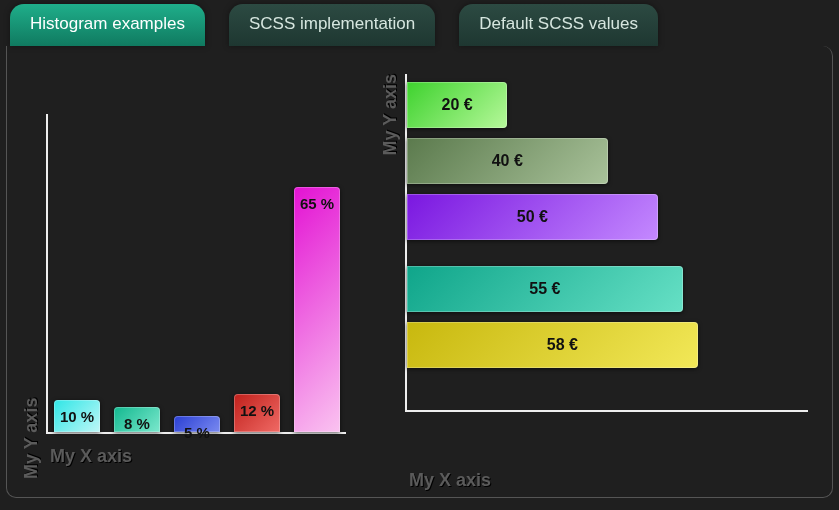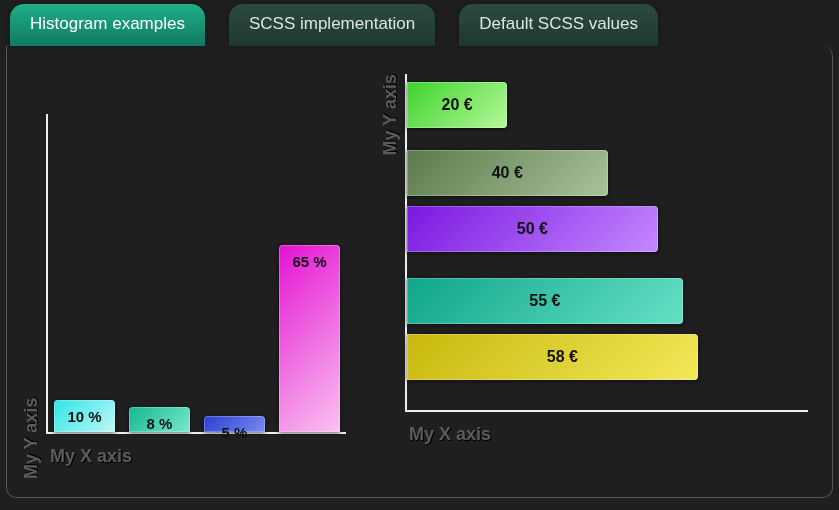--- a/index.html
+++ b/index.html
@@ -77,21 +77,21 @@
     flex: 1 1 0;
     border-radius: 4px 4px 0 0;
     display:flex; align-items:flex-start; justify-content:center;
     color:#111; font-weight:700; font-size:15px;
     padding-top: 8px;
     box-shadow: inset 0 0 0 1px rgba(255,255,255,.25), 0 1px 4px rgba(0,0,0,.6);
   }
   .vbar span { white-space: nowrap; }
 
   
-  .hchart-wrap { display:flex; flex-direction: column; flex:1; }
+  .hchart-wrap { display:flex; flex-direction: column; flex:1;gap:46px; }
   .hchart {
     border-left: 2px solid #eee;
     border-bottom: 2px solid #eee;
     display:flex; flex-direction:column;
     gap: 10px;
     padding: 8px 0 8px 0;
     min-height: 338px;
     margin-top: 0;
   }
   .hbar {
@@ -132,36 +132,39 @@
       <div class="vchart" id="vchart">
           <div class="vbar g-cyan" style="height: 31.8px;">
             <span>10 %</span>
           </div>
           <div class="vbar g-teal" style="height: 25.44px;">
             <span>8 %</span>
           </div>
           <div class="vbar g-blue" style="height: 15.9px;">
             <span>5 %</span>
           </div>
-          <div class="vbar g-pink" style="height: 187px;">
+          <div class="vbar g-red" style="height: 38.16px;">
+            <span>12 %</span>
+          </div>
+          <div class="vbar g-pink" style="height: 245px;">
             <span>65 %</span>
           </div>
         </div>
       <div class="x-axis-label">My X axis</div>
     </div>
   </div>
 
   <div class="chart-block" style="flex:1">
     <div class="y-axis-label top">My Y axis</div>
     <div class="hchart-wrap">
       <div class="hchart" id="hchart">
           <div class="hbar g-lime" style="width: 25%;">
             <span>20 €</span>
           </div>
-          <div class="hbar g-olive" style="width: 50%; margin-top: 12px;">
+          <div class="hbar g-olive" style="width: 50%;">
             <span>40 €</span>
           </div>
           <div class="hbar g-violet" style="width: 62.5%;">
             <span>50 €</span>
           </div>
           <div class="hbar g-aqua" style="width: 68.75%; margin-top: 16px;">
             <span>55 €</span>
           </div>
           <div class="hbar g-yellow" style="width: 72.5%;">
             <span>58 €</span>

